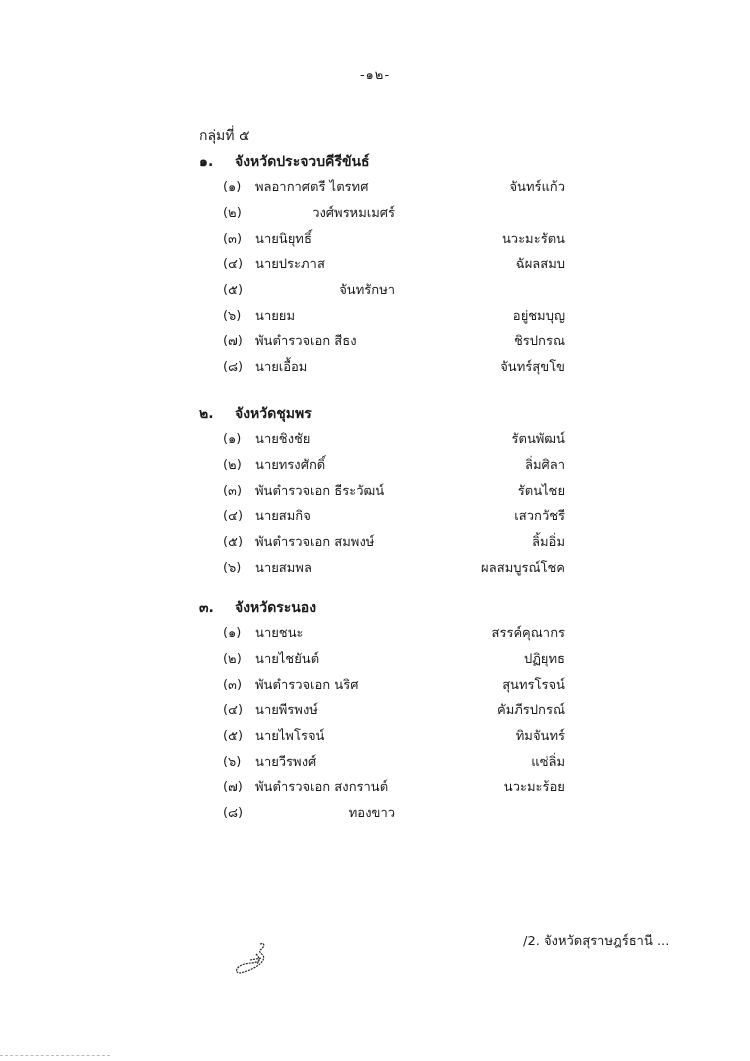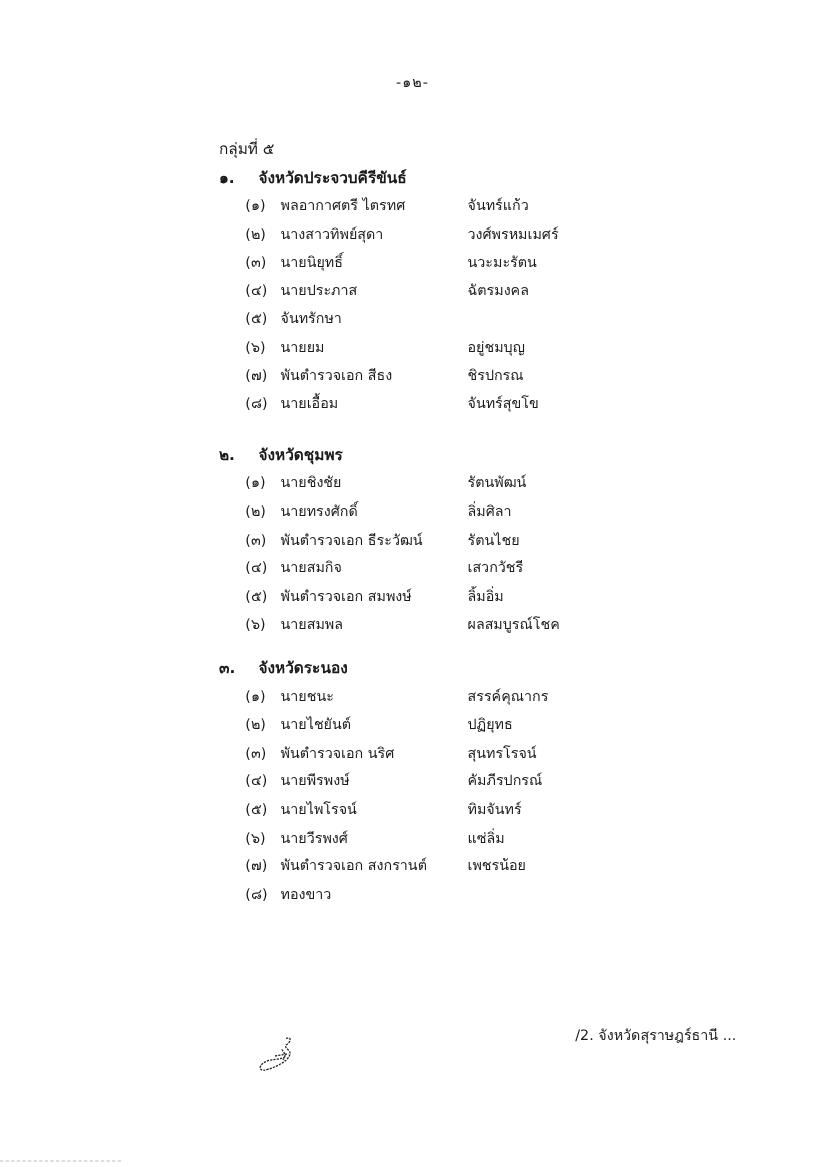--- a/index.html
+++ b/index.html
@@ -9,21 +9,21 @@
     }
     .page-number { position: absolute; top: 64px; left: 0; width: 750px; text-align: center; font-size: 13px; letter-spacing: 1px; }
     .group-title { position: absolute; top: 124px; left: 199px; font-size: 14px; font-weight: normal; }
     .province { position: absolute; left: 199px; }
     .province-header { display: flex; font-size: 14px; font-weight: bold; height: 26px; align-items: center; }
     .province-num { width: 36px; }
     .member-list { list-style: none; margin: 0; padding: 0; }
     .member { display: flex; height: 25.7px; align-items: center; font-size: 13px; }
     .member-idx { width: 32px; margin-left: 24px; }
     .member-name { width: 170px; }
-    .member-surname { width: 140px; }
+    .member-surname { width: 140px; text-align: right; }
     .footer-next { position: absolute; top: 930px; left: 523px; font-size: 13px; }
     .signature { position: absolute; top: 940px; left: 230px; width: 50px; height: 45px; }
     .scan-artifact { position: absolute; top: 1055px; left: 0; width: 110px; height: 2px; border-top: 1px dashed #bbb; }
   </style>
 </head>
 <body>
 
 <div class="page-number">-๑๒-</div>
 <div class="group-title">กลุ่มที่ ๕</div>
 
@@ -33,32 +33,31 @@
     <span>จังหวัดประจวบคีรีขันธ์</span>
   </div>
   <ul class="member-list">
     <li class="member">
         <span class="member-idx">(๑)</span>
         <span class="member-name">พลอากาศตรี ไตรทศ</span>
         <span class="member-surname">จันทร์แก้ว</span>
       </li>
     <li class="member">
         <span class="member-idx">(๒)</span>
-        <span class="member-name">นางสาวทิพย์สุดา</span>
         <span class="member-surname">วงศ์พรหมเมศร์</span>
       </li>
     <li class="member">
         <span class="member-idx">(๓)</span>
         <span class="member-name">นายนิยุทธิ์</span>
         <span class="member-surname">นวะมะรัตน</span>
       </li>
     <li class="member">
         <span class="member-idx">(๔)</span>
         <span class="member-name">นายประภาส</span>
-        <span class="member-surname">ฉัตรมงคล</span>
+        <span class="member-surname">ฉัผลสมบ</span>
       </li>
     <li class="member">
         <span class="member-idx">(๕)</span>
         <span class="member-surname">จันทรักษา</span>
       </li>
     <li class="member">
         <span class="member-idx">(๖)</span>
         <span class="member-name">นายยม</span>
         <span class="member-surname">อยู่ชมบุญ</span>
       </li>
@@ -146,21 +145,21 @@
         <span class="member-surname">ทิมจันทร์</span>
       </li>
     <li class="member">
         <span class="member-idx">(๖)</span>
         <span class="member-name">นายวีรพงศ์</span>
         <span class="member-surname">แซ่ลิ่ม</span>
       </li>
     <li class="member">
         <span class="member-idx">(๗)</span>
         <span class="member-name">พันตำรวจเอก สงกรานต์</span>
-        <span class="member-surname">เพชรน้อย</span>
+        <span class="member-surname">นวะมะร้อย</span>
       </li>
     <li class="member">
         <span class="member-idx">(๘)</span>
         <span class="member-surname">ทองขาว</span>
       </li>
   </ul>
 </section>
 
 <div class="footer-next">/2. จังหวัดสุราษฎร์ธานี ...</div>
 

